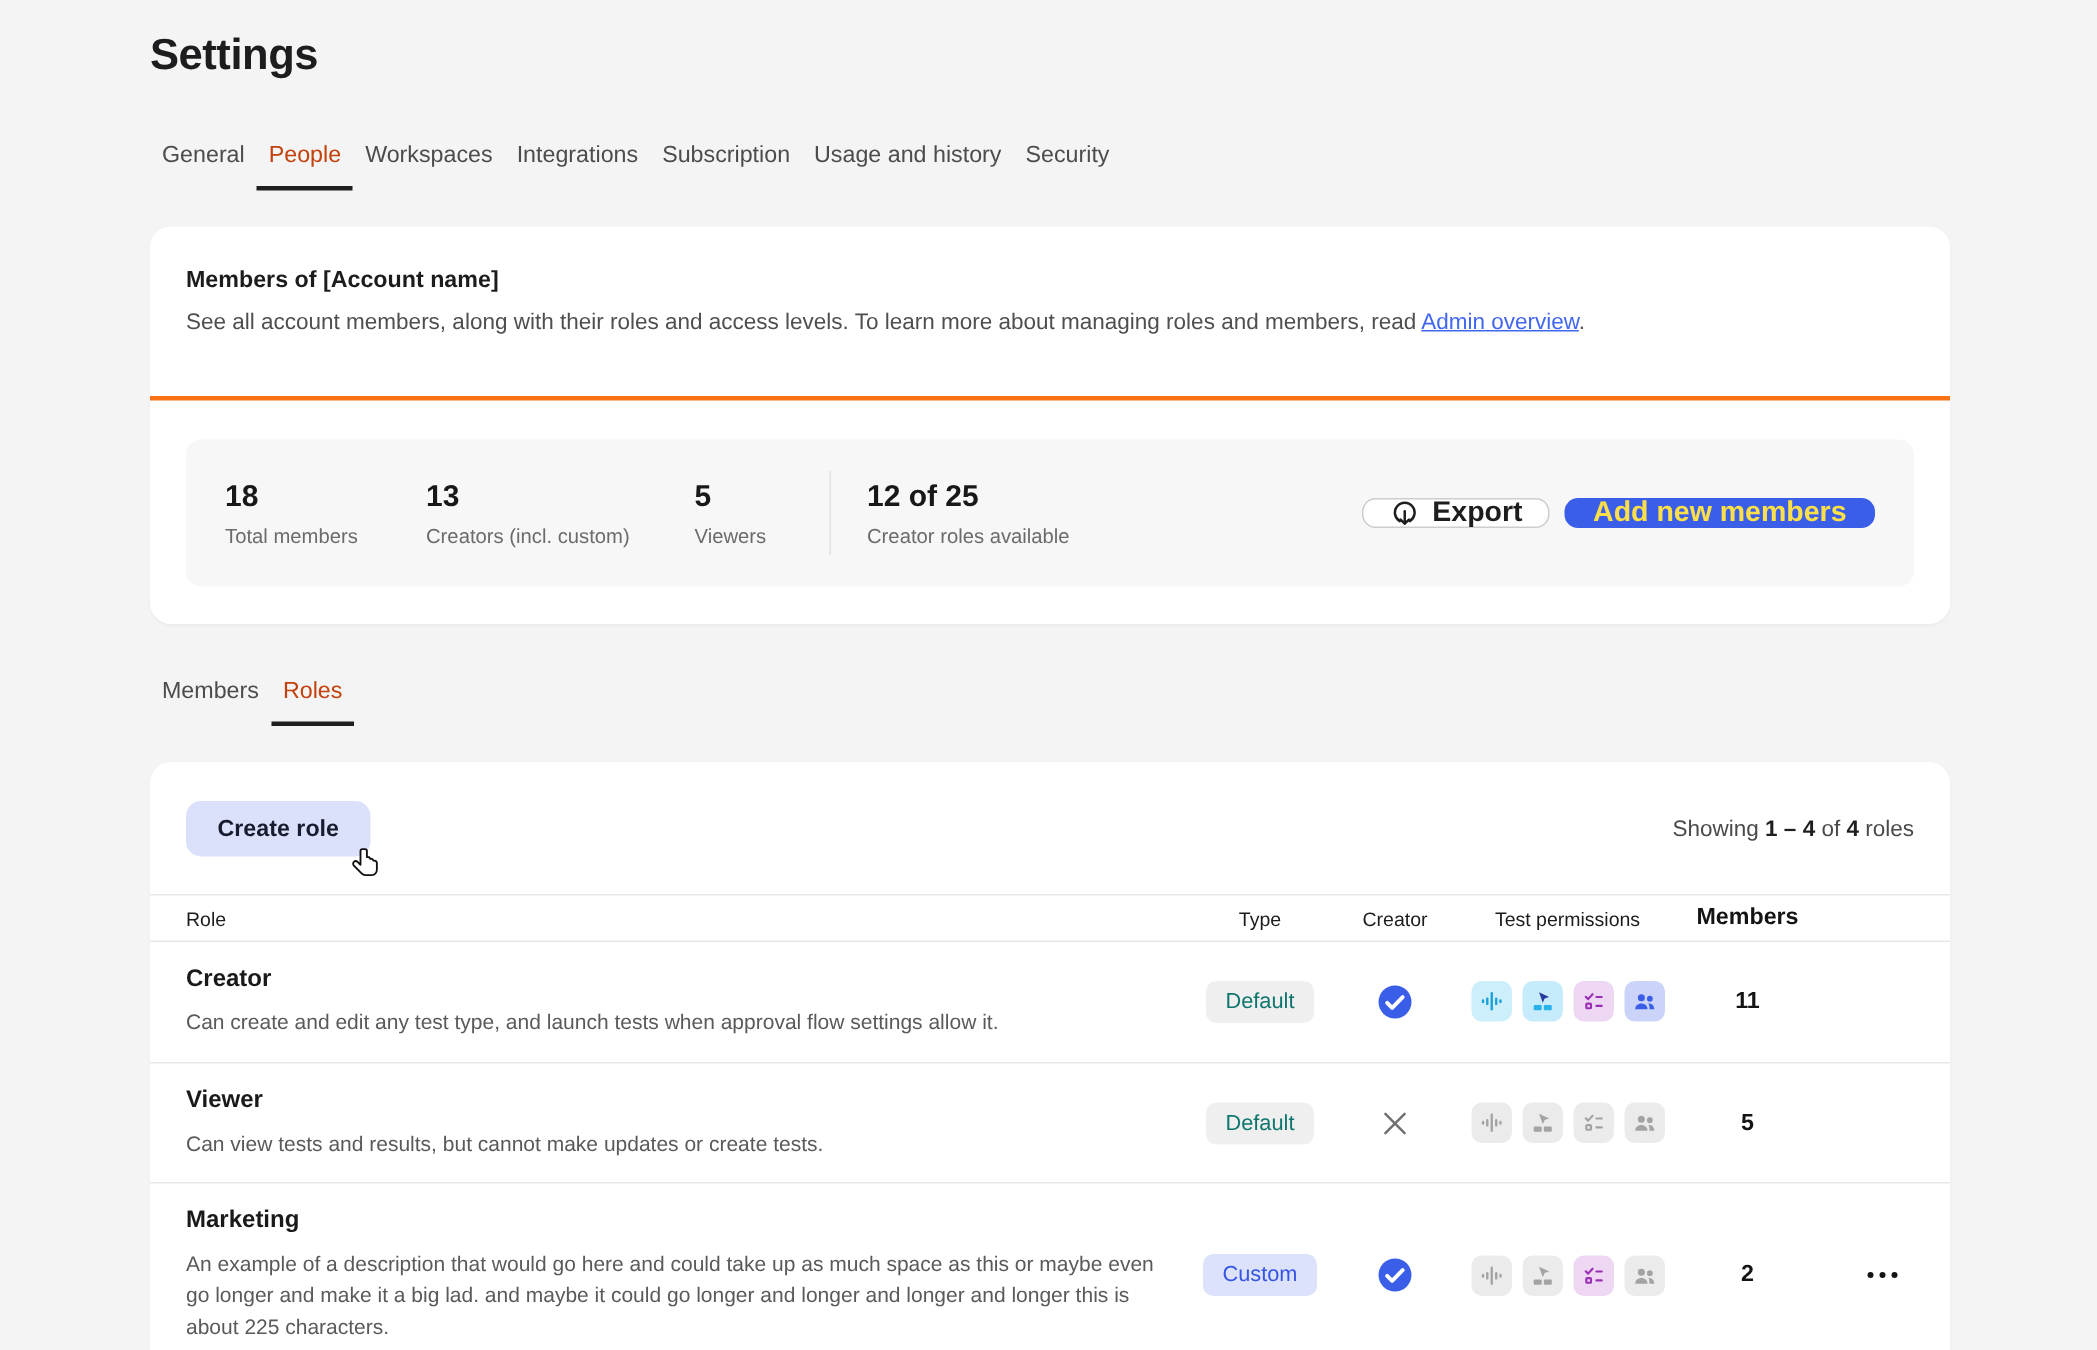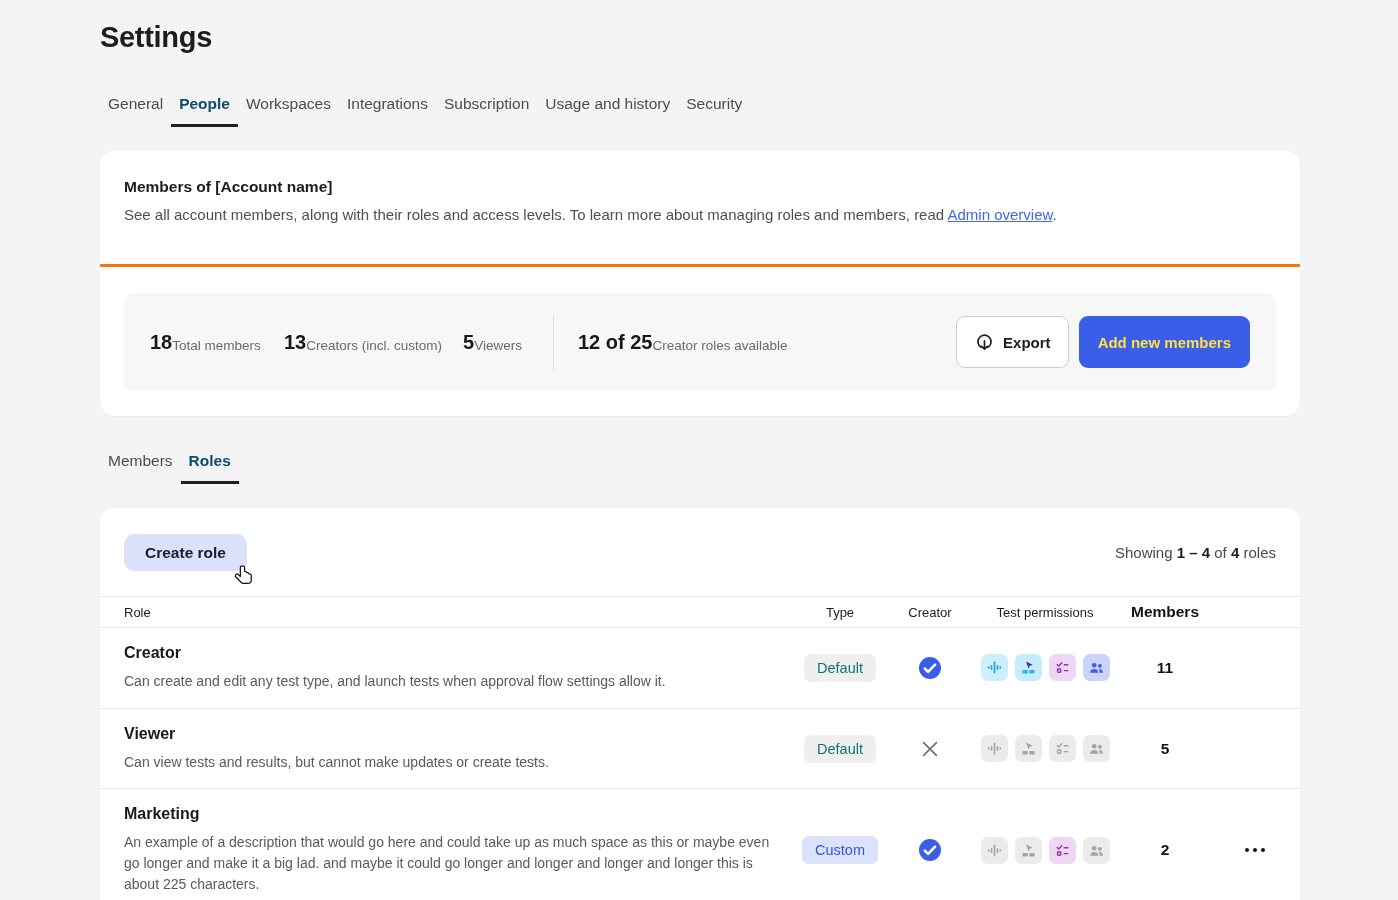--- a/index.html
+++ b/index.html
@@ -11,38 +11,38 @@
   *{box-sizing:border-box;margin:0;padding:0}
   body{
     width:1398px;height:900px;overflow:hidden;background:var(--page-bg);
     font-family:"Liberation Sans","DejaVu Sans",sans-serif;color:var(--text-primary);
   }
   .page{width:1200px;margin-left:100px;padding-top:21px}
   h1{font-size:29px;font-weight:700;letter-spacing:-.3px;margin-bottom:41px}
   
   .tabs{display:flex;align-items:center}
   .tab{padding:0 8px 11px;font-size:15.5px;color:#4c4c4c;cursor:pointer;border-bottom:3px solid transparent;white-space:nowrap}
-  .tab.active{color:#0c4a6e;font-weight:700;border-bottom-color:#202020}
+  .tab.active{color:#c2410c;font-weight:400;border-bottom-color:#202020}
   
   .card{background:var(--card-bg);border-radius:14px;box-shadow:0 1px 2px rgba(0,0,0,.04);margin-top:24px}
   .card-head{padding:27px 24px 41px;border-bottom:3px solid #f97316}
   .card-head h2{font-size:15.5px;font-weight:600;margin-bottom:10px;color:#1c1c1c}
   .card-head p{font-size:15px;color:var(--text-secondary)}
   .card-head a{color:var(--link);text-decoration:underline;cursor:pointer}
   .card-stats{padding:26px 24px 25px}
   .stats-box{background:var(--stats-bg);border-radius:10px;height:98px;display:flex;align-items:center;padding:0 26px}
-  .stat{display:flex;flex-direction:row}
+  .stat{display:flex;flex-direction:column}
   .stat:nth-of-type(1){width:134px}
   .stat:nth-of-type(2){width:179px}
   .stat:nth-of-type(3){width:90px}
   .stat-value{font-size:20px;font-weight:600;color:#181818}
   .stat-label{font-size:13.5px;color:var(--muted);margin-top:7px}
   .stat-divider{width:1px;height:56px;background:#e2e2e2;margin-right:24px}
   .stats-actions{margin-left:auto;display:flex;gap:10px;align-items:center}
-  .btn{height:52px;border-radius:9px;font-family:inherit;font-size:15px;font-weight:600;cursor:pointer;display:inline-flex;align-items:center;justify-content:center}
+  .btn{height:20px;border-radius:9px;font-family:inherit;font-size:19px;font-weight:600;cursor:pointer;display:inline-flex;align-items:center;justify-content:center}
   .btn-export{background:#fff;border:1px solid #cdcdcd;color:#1d1d1d;padding:0 17px;gap:8px}
   .btn-primary{background:var(--accent);border:none;color:#fde047;padding:0 19px}
   .subtabs{margin-top:36px}
   
   .card-roles{min-height:430px}
   .roles-head{display:flex;justify-content:space-between;align-items:center;padding:26px 24px 25px}
   .btn-create{position:relative;height:37px;background:var(--create-role-bg);border:none;border-radius:10px;color:#171c2e;font-size:15.5px;font-weight:600;padding:0 21px;cursor:pointer;font-family:inherit}
   .cursor-icon{position:absolute;right:-9px;bottom:-16px;line-height:0}
   .showing{font-size:15px;color:#4a4a4a}
   .showing b{color:#1f1f1f;font-weight:700}

